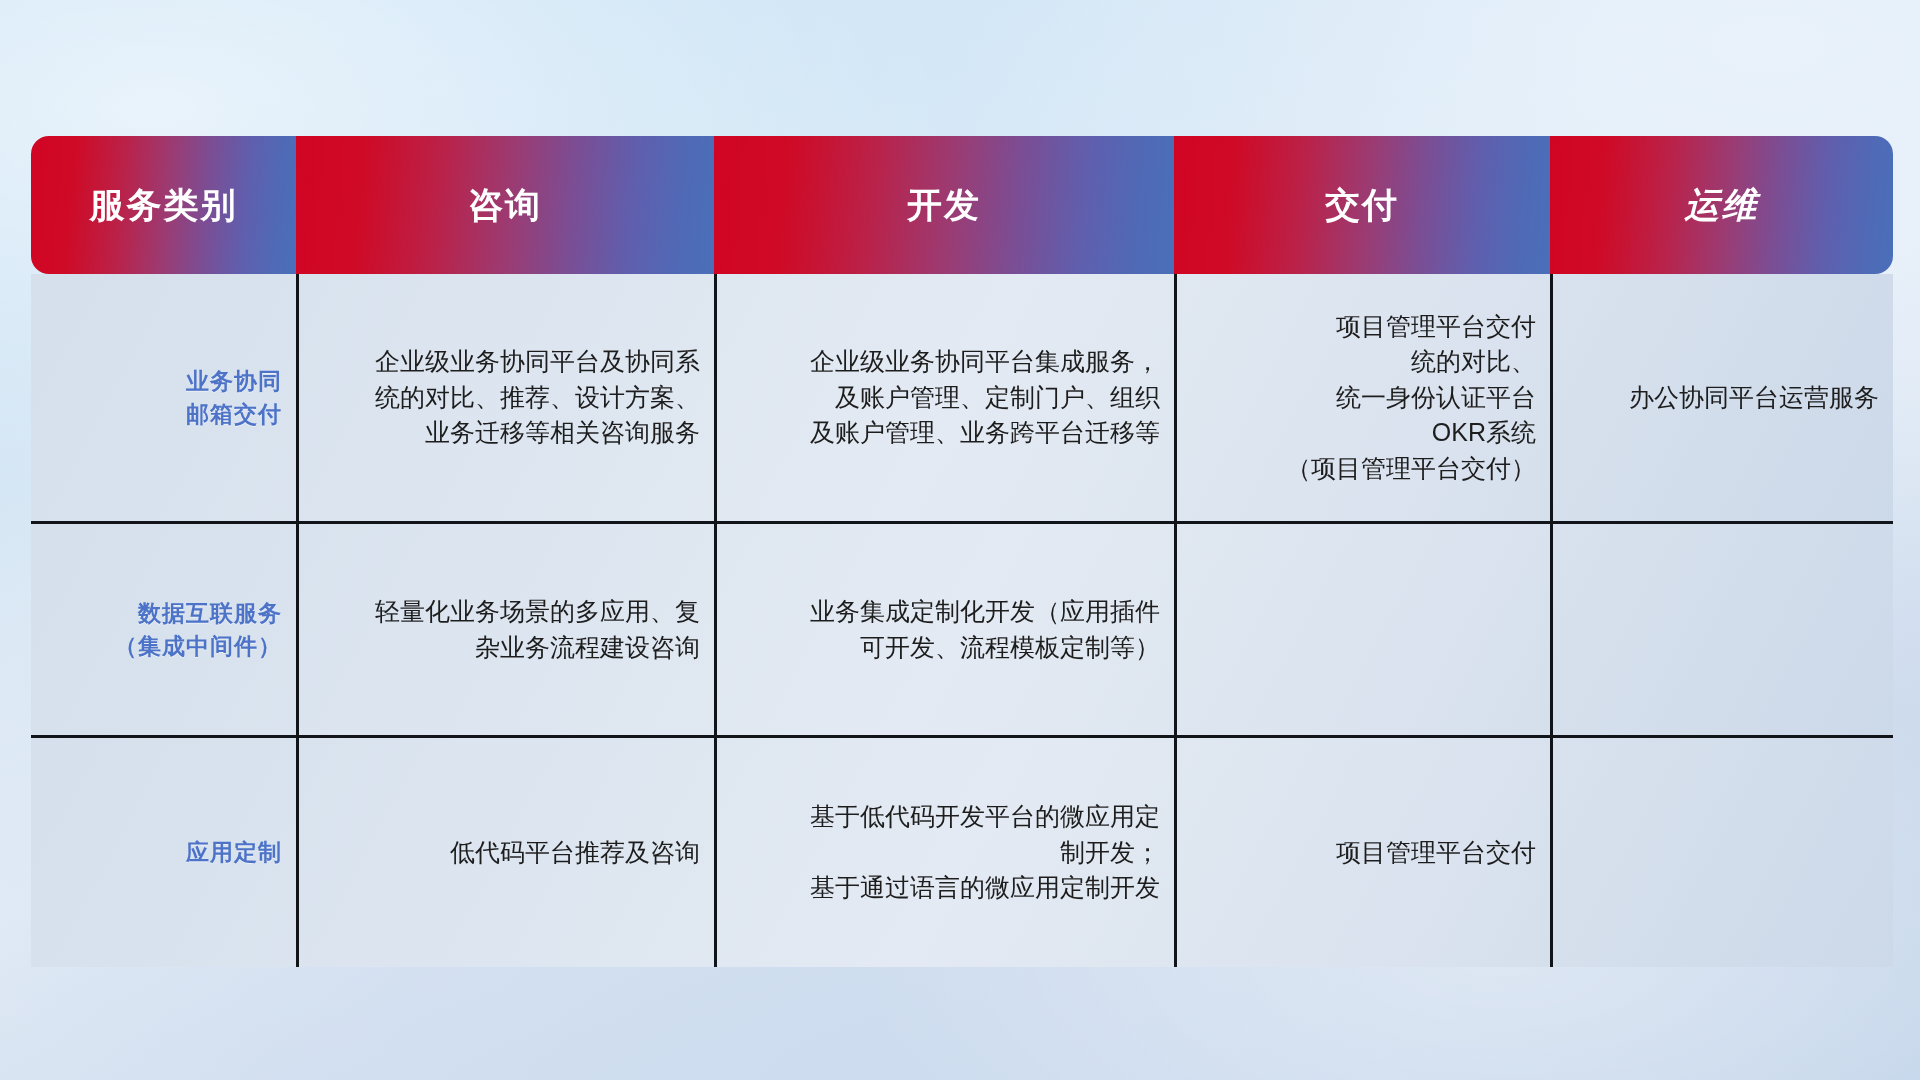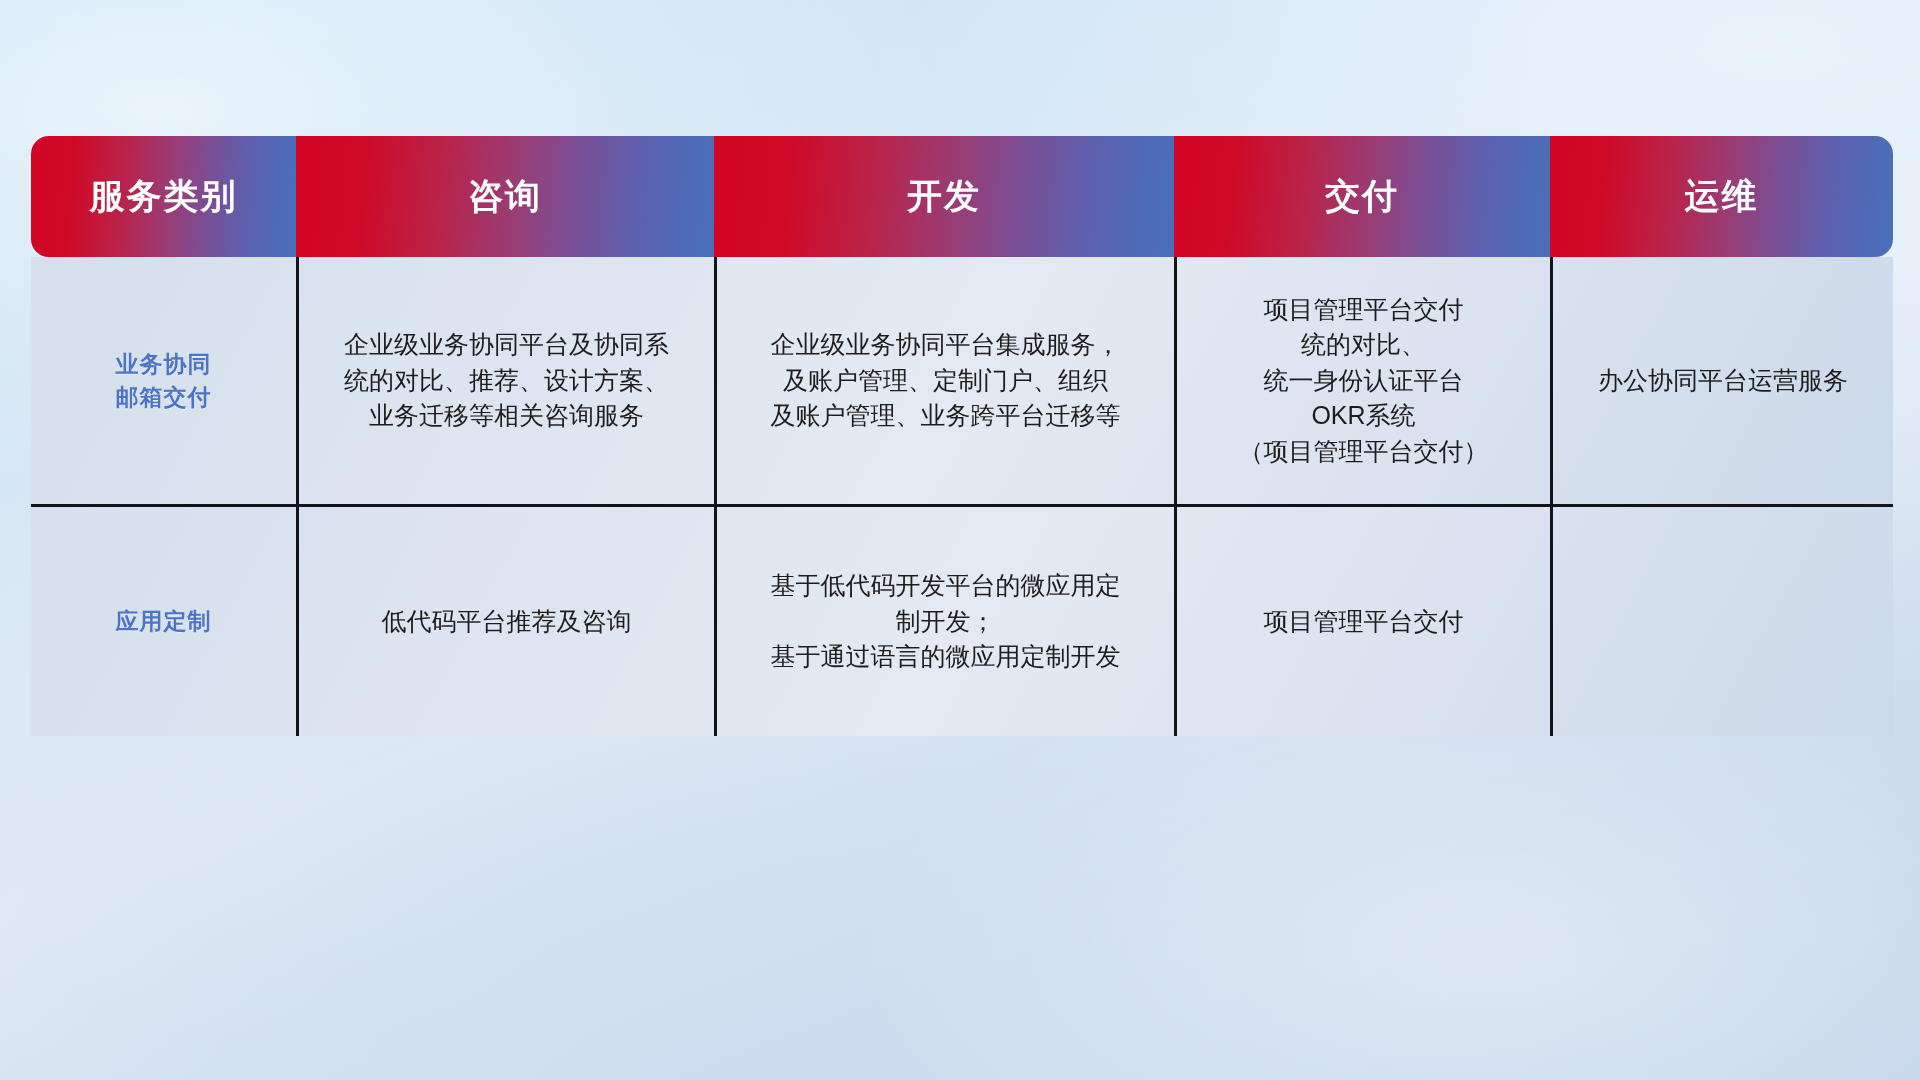--- a/index.html
+++ b/index.html
@@ -46,21 +46,21 @@
 
   table.svc {
     width: 1862px;
     border-collapse: separate;
     border-spacing: 0;
     table-layout: fixed;
   }
 
   
   thead tr {
-    height: 121px;
+    height: 138px;
     border-radius: 10px;
   }
   thead th {
     color: #ffffff;
     font-size: 35px;
     font-weight: bold;
     letter-spacing: 2px;
     text-align: center;
     vertical-align: middle;
     padding: 0;
@@ -77,30 +77,31 @@
       #4a6fba 100%
     );
   }
   thead th:first-child {
     border-top-left-radius: 18px;
     border-bottom-left-radius: 18px;
   }
   thead th:last-child {
     border-top-right-radius: 18px;
     border-bottom-right-radius: 18px;
+    font-style: italic;
   }
 
   
   tbody tr.body-row {
     background-image: linear-gradient(118deg, #d5e0ec 0%, #dbe4ef 22%, #e3eaf3 50%, #d9e2ee 76%, #ccd9e9 100%);
   }
   tbody td {
-    padding: 0 8px;
+    padding: 0 14px;
     vertical-align: middle;
-    text-align: center;
+    text-align: right;
     color: #1d1d1d;
     font-size: 25px;
     line-height: 1.42;
     border-left: 3px solid #111418;
     background-clip: padding-box;
   }
   tbody td.cat {
     border-left: none;
     color: #4d73c8;
     font-weight: bold;
@@ -170,20 +171,36 @@
             <span class="line">统的对比、</span>
             <span class="line">统一身份认证平台</span>
             <span class="line">OKR系统</span>
             <span class="line">（项目管理平台交付）</span>
           </td>
           <td>
             <span class="line">办公协同平台运营服务</span>
           </td>
         </tr>
 
+        <tr class="body-row r2">
+          <td class="cat">
+            <span class="line">数据互联服务</span>
+            <span class="line">（集成中间件）</span>
+          </td>
+          <td>
+            <span class="line">轻量化业务场景的多应用、复</span>
+            <span class="line">杂业务流程建设咨询</span>
+          </td>
+          <td>
+            <span class="line">业务集成定制化开发（应用插件</span>
+            <span class="line">可开发、流程模板定制等）</span>
+          </td>
+          <td class="empty"></td>
+          <td class="empty"></td>
+        </tr>
 
         <tr class="body-row r3">
           <td class="cat">
             <span class="line">应用定制</span>
           </td>
           <td>
             <span class="line">低代码平台推荐及咨询</span>
           </td>
           <td>
             <span class="line">基于低代码开发平台的微应用定</span>

